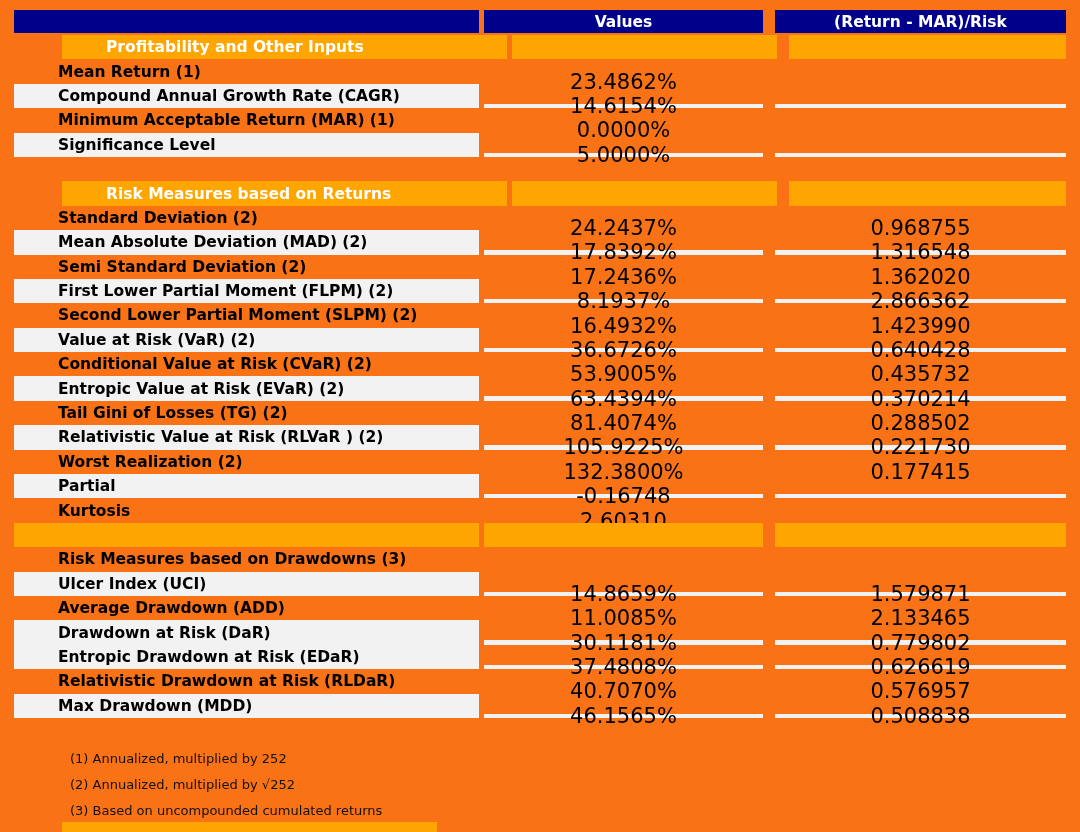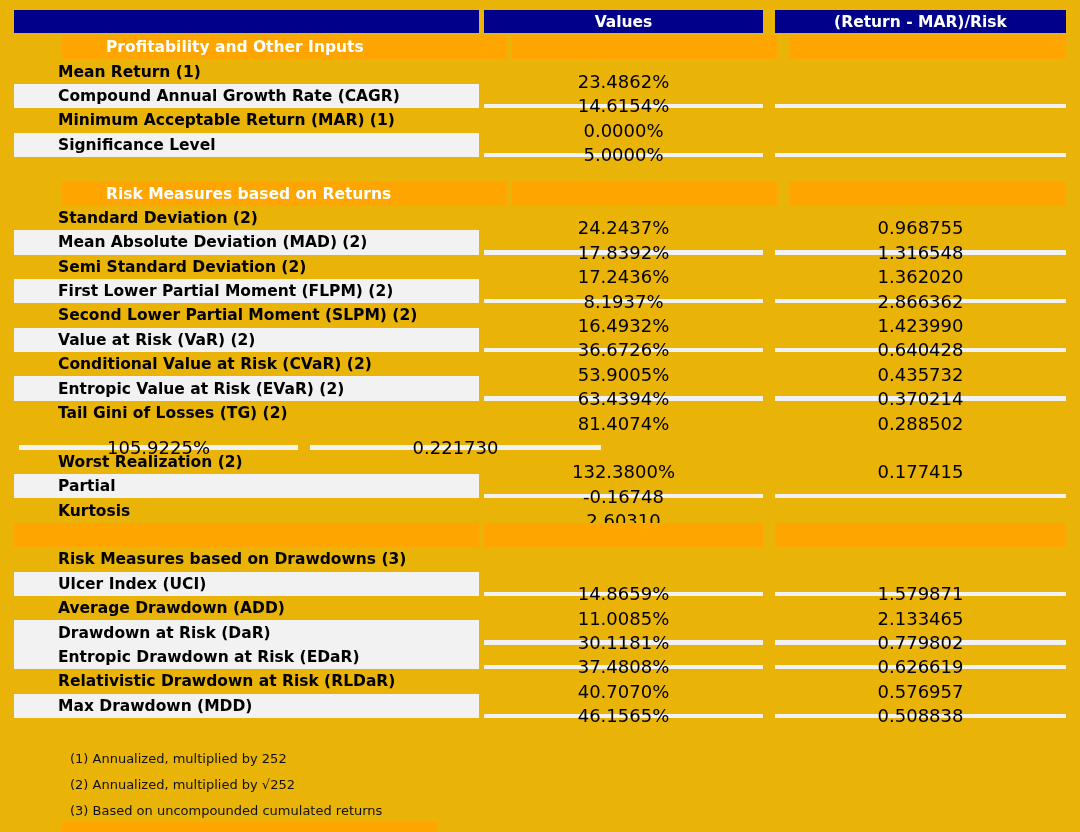--- a/index.html
+++ b/index.html
@@ -1,17 +1,17 @@
 <!DOCTYPE html>
 <html style="--header-bg: #00008B; --section-bg: #FFA500; --stripe-bg: #F2F2F2; --header-text: #FFFFFF;"><head>
 <meta charset="utf-8">
 <style>
   html,body { margin:0; padding:0; background:#ffffff; }
   .page {
-    position:relative; width:1080px; height:832px; background:#eab308;
+    position:relative; width:1080px; height:832px; background:#f97316;
     font-family:"DejaVu Sans", sans-serif; color:#000; overflow:hidden;
   }
   .tbl { position:absolute; left:14px; top:10px; width:1052px; }
   .row { display:flex; align-items:stretch; height:24.4px; }
   .row.hdr { height:23px; margin-bottom:2px; }
   .c1 { width:465px; display:flex; align-items:center; }
   .g1 { width:5px; }
   .c2 { width:279px; display:flex; align-items:center; justify-content:center; }
   .g2 { width:12px; }
   .c3 { width:291px; display:flex; align-items:center; justify-content:center;text-align:center; }
@@ -24,21 +24,21 @@
   .section .c1 {
     color:var(--header-text); font-weight:bold; font-size:15.5px; padding-left:44px;
     width:421px;
     margin-left:48px;
   }
   .data.stripe .c1, .data.stripe .c2, .data.stripe .c3 { background:var(--stripe-bg); }
   .data .c1 {
     font-weight:bold; font-size:15.5px; padding-left:44px; width:421px;
     white-space:nowrap;
   }
-  .data .c2, .data .c3 { font-size:18px; font-weight:normal;margin-top:20px; }
+  .data .c2, .data .c3 { font-size:21px; font-weight:normal;margin-top:20px; }
   .footnotes { position:absolute; left:26px; top:745px; }
   .footnote {
     height:26px; display:flex; align-items:center; padding-left:44px;
     font-size:13px; font-weight:normal; color:#111;
   }
   .bottom-bar {
     position:absolute; left:62px; bottom:0; width:375px; height:10px;
     background:var(--section-bg);
   }
 </style>
@@ -161,20 +161,21 @@
           <div class="c3">0.370214</div>
         </div>
         <div class="row data">
           <div class="c1">Tail Gini of Losses (TG) (2)</div>
           <div class="g1"></div>
           <div class="c2">81.4074%</div>
           <div class="g2"></div>
           <div class="c3">0.288502</div>
         </div>
         <div class="row data stripe">
+          <div class="c1">Relativistic Value at Risk (RLVaR ) (2)</div>
           <div class="g1"></div>
           <div class="c2">105.9225%</div>
           <div class="g2"></div>
           <div class="c3">0.221730</div>
         </div>
         <div class="row data">
           <div class="c1">Worst Realization (2)</div>
           <div class="g1"></div>
           <div class="c2">132.3800%</div>
           <div class="g2"></div>

